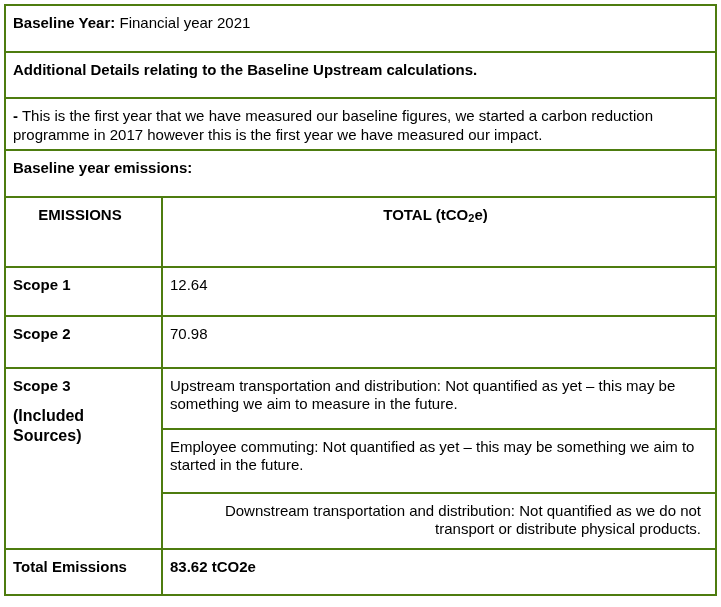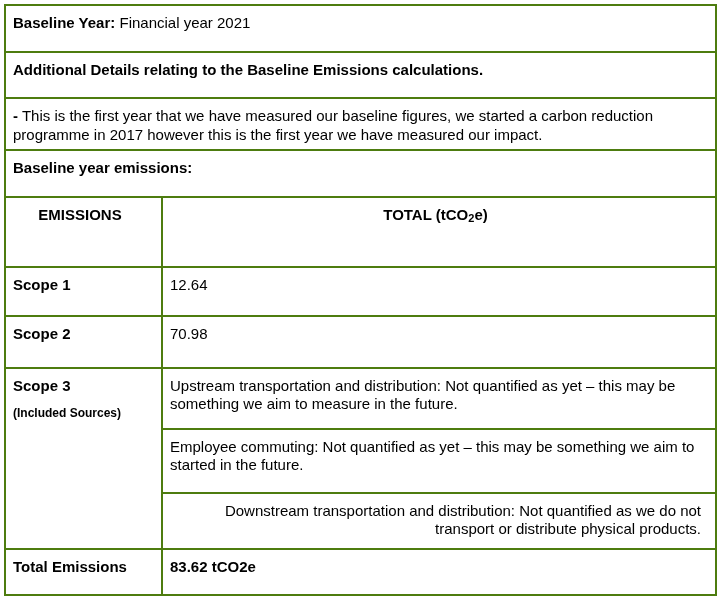--- a/index.html
+++ b/index.html
@@ -41,41 +41,41 @@
   tr.r-scope3b         { height: 64px; }
   tr.r-scope3c         { height: 56px; text-align: right; }
   tr.r-total           { height: 46px; }
   .subscript {
     font-size: 11px;
     line-height: 0;
     position: relative;
     top: 2px;
   }
   .included-sources {
-    font-size: 12px;
+    font-size: 16px;
     font-weight: bold;
     margin-top: 11px;
   }
 </style>
 </head>
 <body>
 
 <table class="doc-table">
   <colgroup>
     <col class="col-label">
     <col>
   </colgroup>
 
   <tbody>
       <tr class="r-baseline-year">
     <td colspan="2"><span class="bold">Baseline Year:</span><span> Financial year 2021</span></td>
   </tr>
 
   <tr class="r-add-details">
-    <td colspan="2" class="bold">Additional Details relating to the Baseline Emissions calculations.</td>
+    <td colspan="2" class="bold">Additional Details relating to the Baseline Upstream calculations.</td>
   </tr>
 
   <tr class="r-add-details-txt">
     <td colspan="2"><span class="bold">-</span><span> This is the first year that we have measured our baseline figures, we started a carbon reduction programme in 2017 however this is the first year we have measured our impact.</span></td>
   </tr>
 
   <tr class="r-by-emissions">
     <td colspan="2" class="bold">Baseline year emissions:</td>
   </tr>
 

